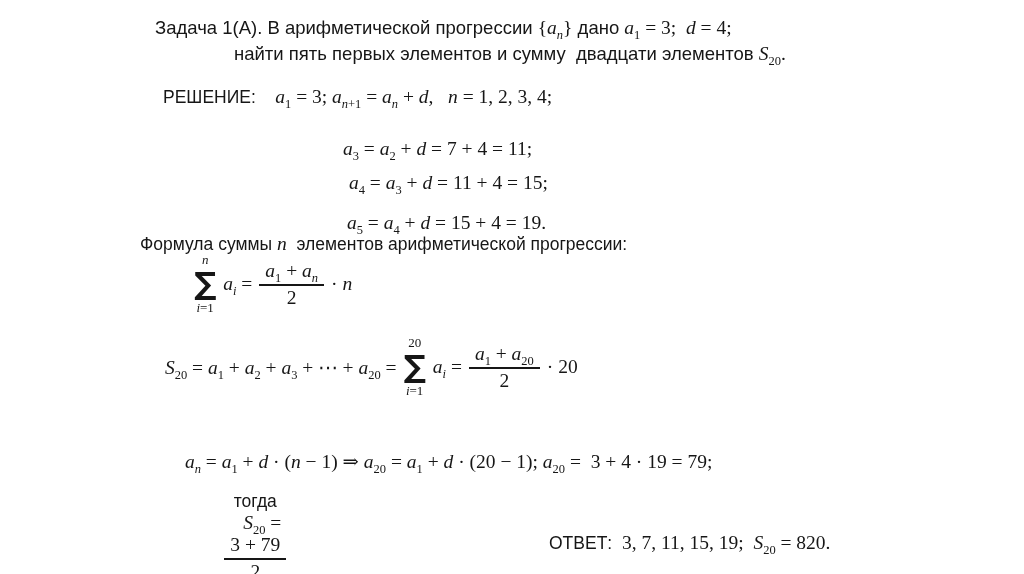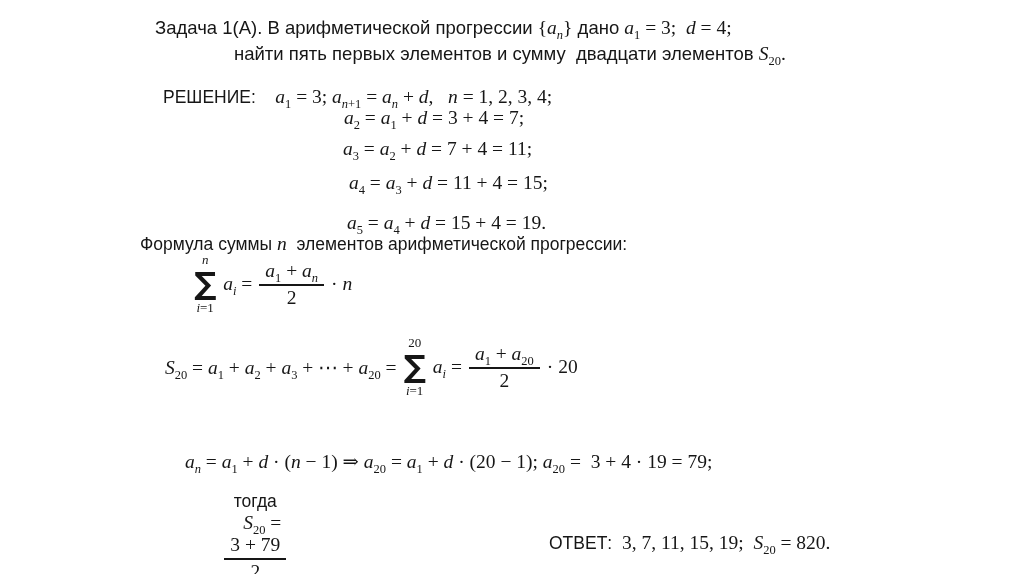--- a/index.html
+++ b/index.html
@@ -30,21 +30,20 @@
 <body>
 
 <div id="slide">
 
   <div class="line title" style="left:155px; top:15px;"><span class="ru">Задача 1(А). В арифметической прогрессии </span><span class="m">{<i>a</i><sub><i>n</i></sub>}</span><span class="ru"> дано </span><span class="m"><i>a</i><sub>1</sub> = 3;&nbsp; <i>d</i> = 4;</span></div>
 
   <div class="line title" style="left:234px; top:41px;"><span class="ru">найти пять первых элементов и сумму&nbsp; двадцати элементов </span><span class="m"><i>S</i><sub>20</sub>.</span></div>
 
   <div class="line" style="left:163px; top:73px;margin-top:11px;"><span class="ru">РЕШЕНИЕ:&nbsp;&nbsp;&nbsp;&nbsp;</span><span class="m"><i>a</i><sub>1</sub> = 3; <i>a</i><sub><i>n</i>+1</sub> = <i>a</i><sub><i>n</i></sub> + <i>d</i>,&nbsp;&nbsp;&nbsp;<i>n</i> = 1, 2, 3, 4;</span></div>
 
-  <div class="line" style="left:344px; top:105px;"><span class="m"><i>a</i><sub>2</sub> = <i>a</i><sub>1</sub> + <i>d</i> = 3 + 4 = 7;</span></div>
 
   <div class="line" style="left:343px; top:136px;"><span class="m"><i>a</i><sub>3</sub> = <i>a</i><sub>2</sub> + <i>d</i> = 7 + 4 = 11;</span></div>
 
   <div class="line" style="left:349px; top:170px;"><span class="m"><i>a</i><sub>4</sub> = <i>a</i><sub>3</sub> + <i>d</i> = 11 + 4 = 15;</span></div>
 
   <div class="line" style="left:347px; top:202px;margin-top:8px;"><span class="m"><i>a</i><sub>5</sub> = <i>a</i><sub>4</sub> + <i>d</i> = 15 + 4 = 19.</span></div>
 
   <div class="line" style="left:140px; top:231px;text-align:center;"><span class="ru">Формула суммы </span><span class="m"><i>n</i></span><span class="ru">&nbsp; элементов арифметической прогрессии:</span></div>
 
   <div class="frow" style="left:187px; top:248px; height:72px;">

